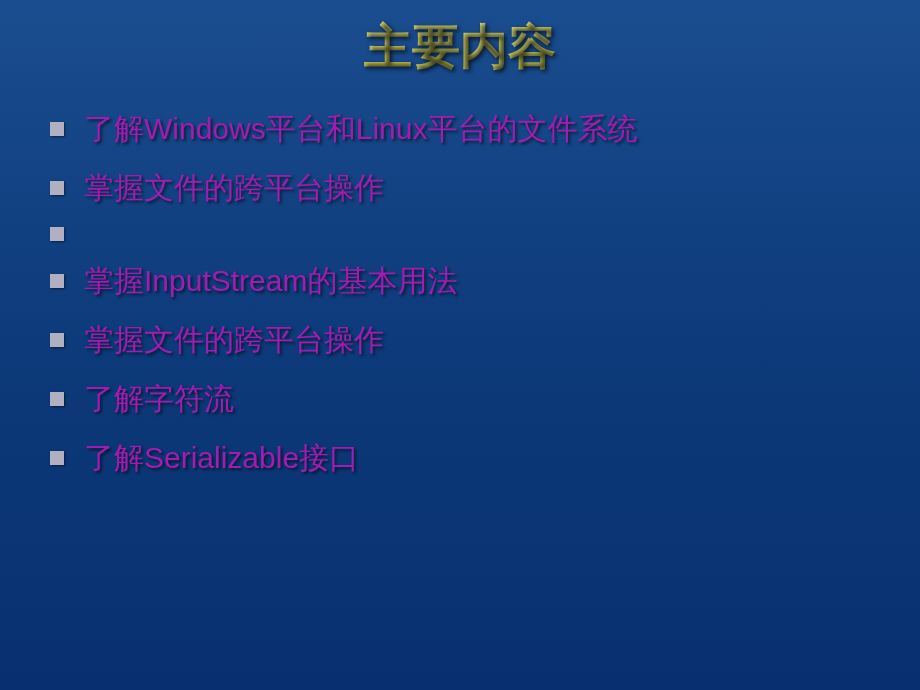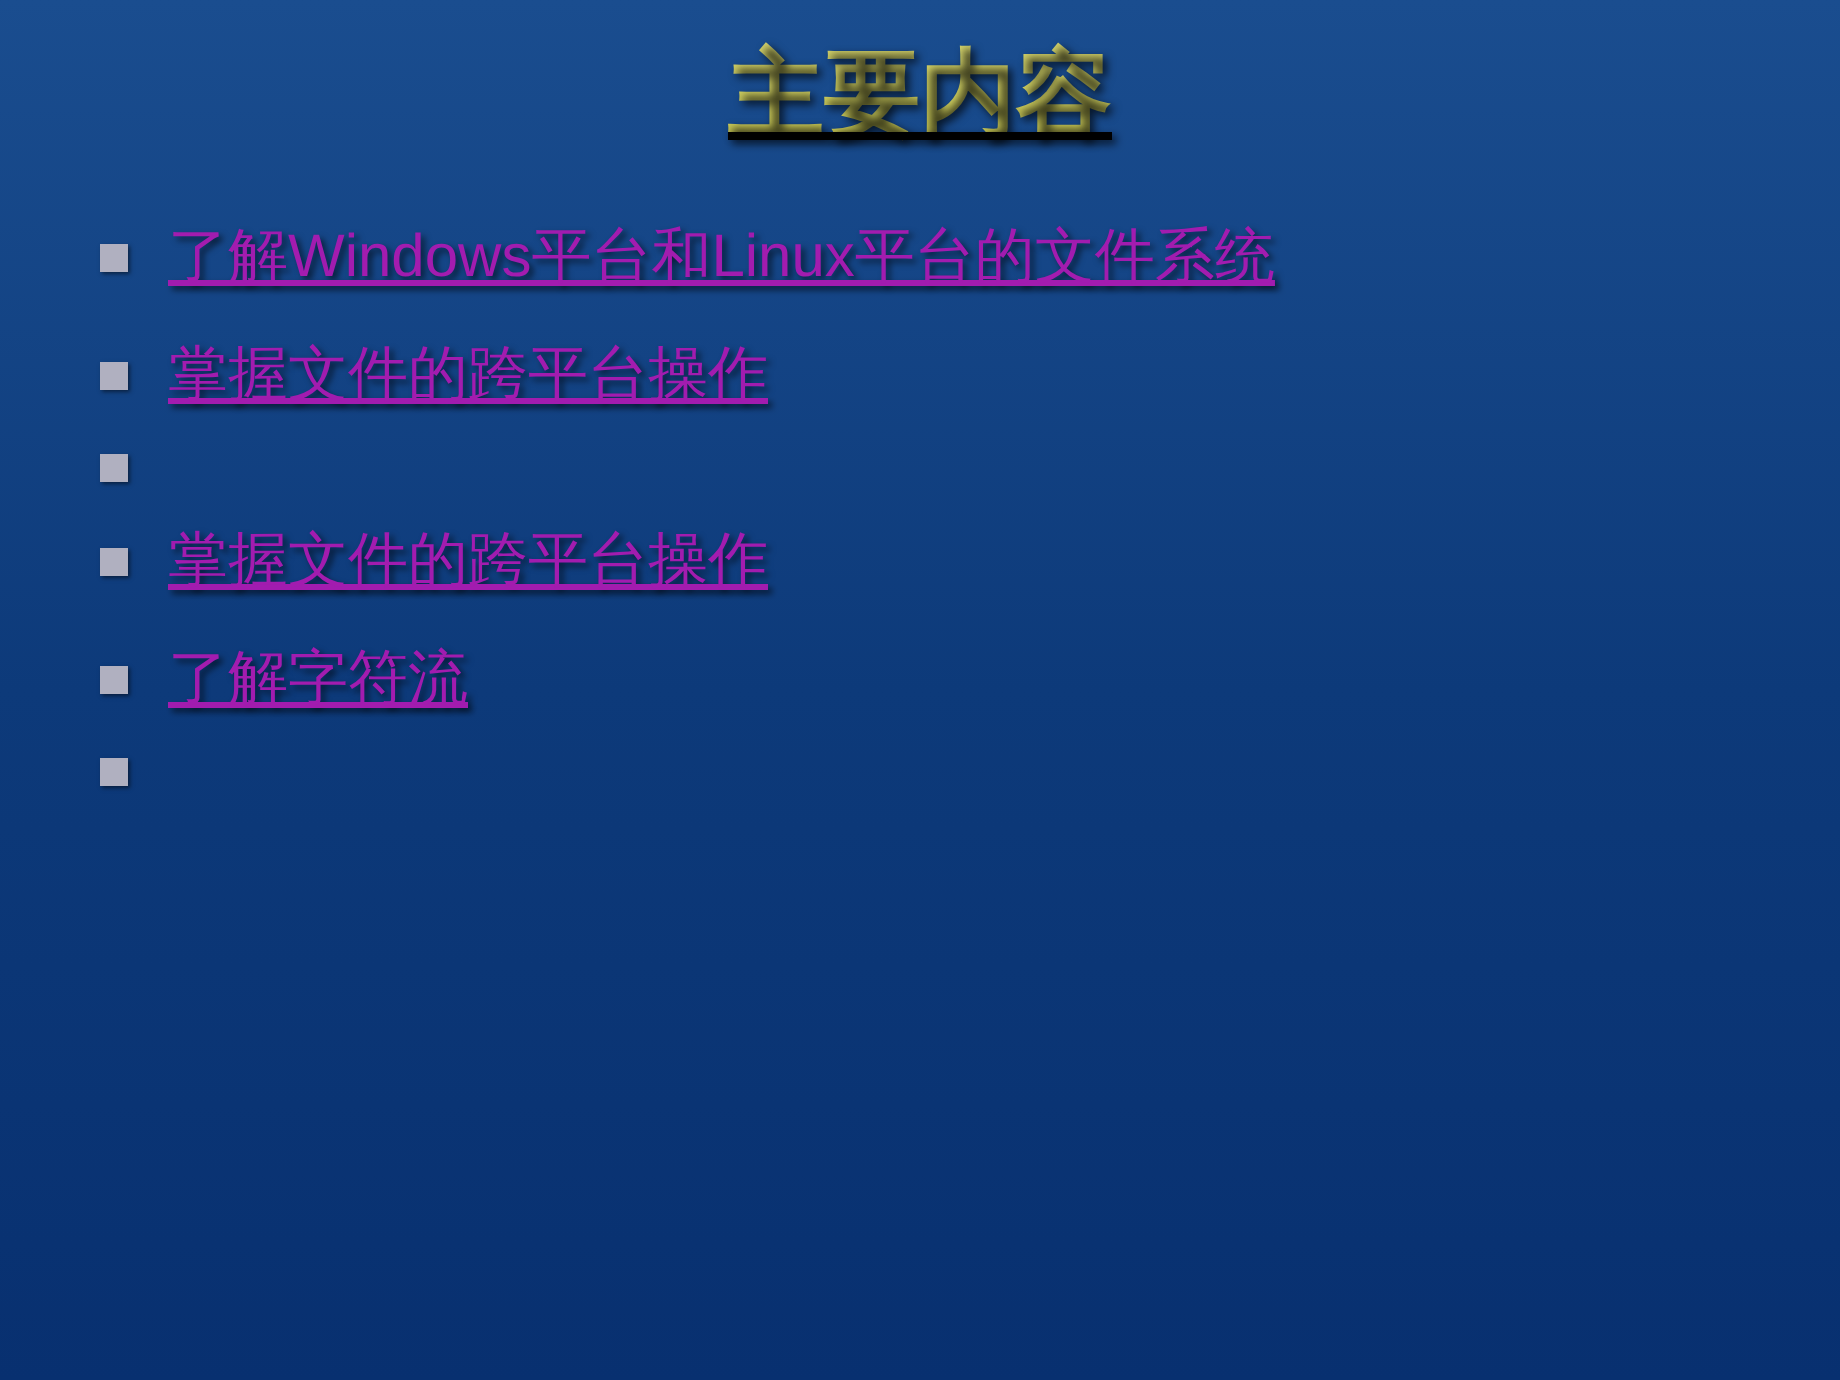--- a/index.html
+++ b/index.html
@@ -1,19 +1,18 @@
 <!DOCTYPE html>
 <html><head>
   <meta charset="utf-8">
   <style>
     * {
       margin: 0;
       padding: 0;
       box-sizing: border-box;
-      text-decoration: underline;
     }
     body {
       width: 920px;
       height: 690px;
       background: linear-gradient(180deg, #1a4d8f 0%, #0d3a7a 50%, #083070 100%);
       font-family: "Microsoft YaHei", "SimSun", Arial, sans-serif;
       overflow: hidden;
     }
     .slide {
       padding: 15px 30px 30px 30px;
@@ -82,23 +81,28 @@
     </li>
     <li class="bullet-item">
       <span class="bullet"></span>
       <span class="bullet-text">掌握文件的跨平台操作</span>
     </li>
     <li class="bullet-item">
       <span class="bullet"></span>
     </li>
     <li class="bullet-item">
       <span class="bullet"></span>
+      <span class="bullet-text">掌握InputStream的基本用法</span>
+    </li>
+    <li class="bullet-item">
+      <span class="bullet"></span>
       <span class="bullet-text">掌握文件的跨平台操作</span>
     </li>
     <li class="bullet-item">
       <span class="bullet"></span>
       <span class="bullet-text">了解字符流</span>
     </li>
     <li class="bullet-item">
       <span class="bullet"></span>
+      <span class="bullet-text">了解Serializable接口</span>
     </li>
   </ul>
 </div>
 
 </body></html>

